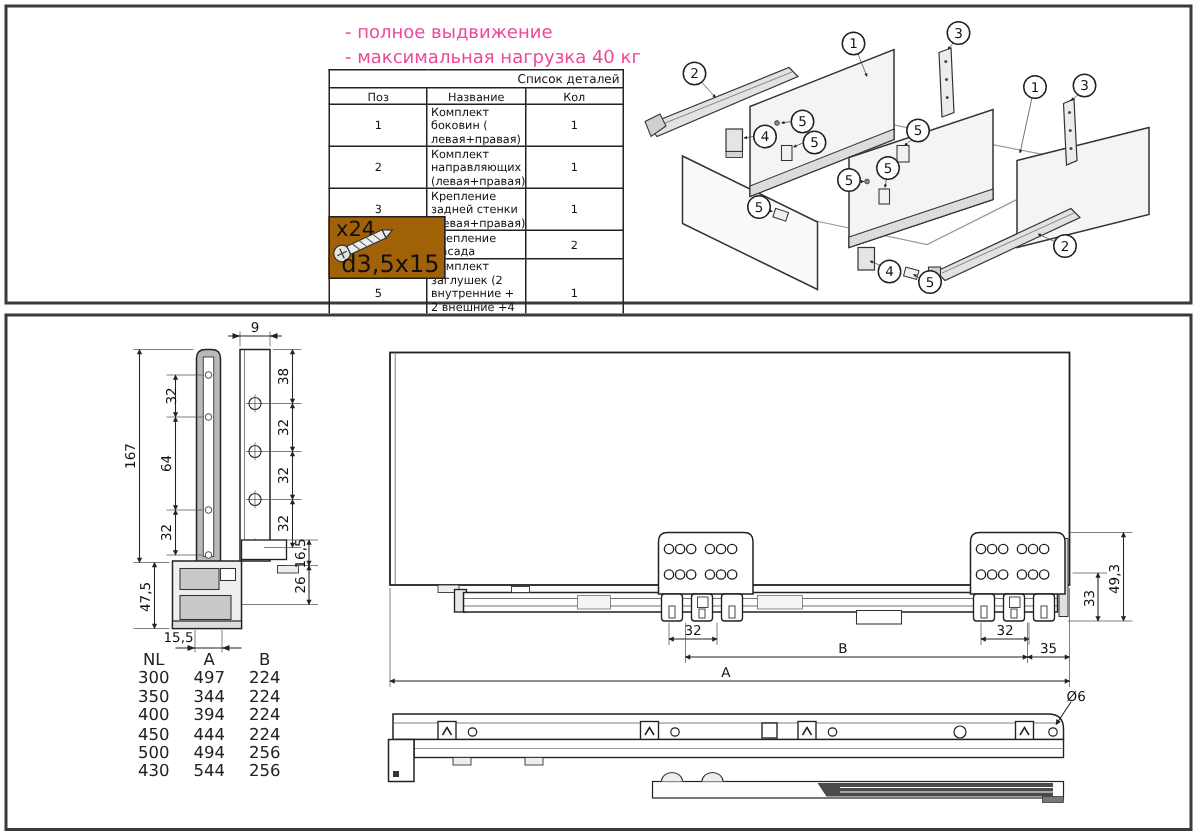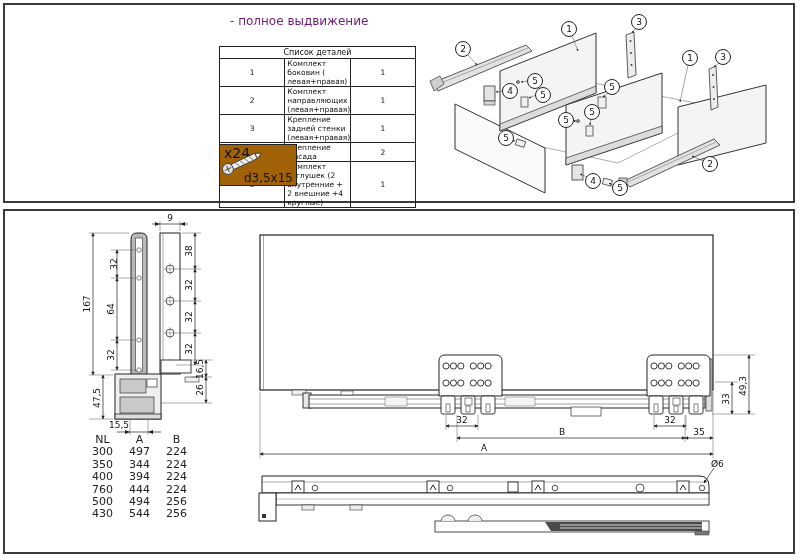--- a/index.html
+++ b/index.html
@@ -2,62 +2,68 @@
 <html><head>
 <meta charset="utf-8">
 <style>
   html,body{margin:0;padding:0;}
   body{width:800px;height:559px;background:#fff;position:relative;
        font-family:"DejaVu Sans",sans-serif;color:#111;overflow:hidden;}
   .panel{position:absolute;background:#fff;border:2px solid #3a3a3a;}
   #panel-top{left:3px;top:3px;width:788px;height:196px;}
   #panel-bottom{left:3px;top:209px;width:788px;height:341px;}
 
-  .features{position:absolute;left:225px;top:8px;font-size:12px;line-height:17px;color:#701a75;}
+  .features{position:absolute;left:225px;top:8px;font-size:12px;line-height:17px;color:#ec4899;}
 
   table.parts{position:absolute;left:214px;top:41px;width:197px;border-collapse:collapse;
               font-size:7.5px;line-height:9px;color:#111;table-layout:fixed;}
   table.parts td{border:1px solid #222;padding:0 2px;vertical-align:middle;}
-  table.parts .tcap{text-align:center;height:11px;font-size:8px;}
+  table.parts .tcap{text-align:right;height:11px;font-size:8px;}
   table.parts .th{text-align:center;height:10px;}
   table.parts .cpos{width:13px;text-align:center;}
   table.parts .cqty{width:13px;text-align:center;}
   table.parts .cname{text-align:left;}
 
   .screwbox{position:absolute;width:76px;height:40px;border:1.5px solid #222;background:#a16207;}
   #screwbox-1{left:214px;top:139px;}
   #screwbox-2{left:296px;top:139px;}
   .screwbox .count{position:absolute;left:4px;top:0;font-size:14px;}
-  .screwbox .size{position:absolute;right:3px;bottom:0;font-size:12px;margin-top:28px;}
+  .screwbox .size{position:absolute;right:3px;bottom:0;font-size:16px;margin-top:28px;}
   .screwbox svg{position:absolute;left:0;top:0;}
 
   svg text{font-family:"DejaVu Sans",sans-serif;fill:#111;}
   .dim{stroke:#222;stroke-width:.7;fill:none;}
   .ext{stroke:#555;stroke-width:.5;fill:none;}
   .dt{font-size:9px;text-anchor:middle;}
   .co{font-size:9px;text-anchor:middle;}
   .thin{stroke:#444;stroke-width:.5;fill:none;}
 
   table.sizes{position:absolute;left:79px;top:223px;border-collapse:collapse;
               font-size:11px;line-height:12.4px;color:#222;}
   table.sizes td{padding:0;width:37px;text-align:center;}
 </style>
 </head>
 <body>
 
 <div id="panel-top" class="panel">
 
   <div class="features">
     <div>- полное выдвижение</div>
+    <div>- максимальная нагрузка 40 кг</div>
   </div>
 
   <table class="parts">
     <tbody>
         <tr>
       <td class="tcap" colspan="3">Список деталей</td>
+    </tr>
+    <tr>
+      <td class="th cpos">Поз</td>
+      <td class="th">Название</td>
+      <td class="th cqty">Кол</td>
     </tr>
     <tr>
       <td class="cpos">1</td>
       <td class="cname">Комплект боковин ( левая+правая)</td>
       <td class="cqty">1</td>
     </tr>
     <tr>
       <td class="cpos">2</td>
       <td class="cname">Комплект направляющих (левая+правая)</td>
       <td class="cqty">1</td>
@@ -480,21 +486,21 @@
       <td>350</td>
       <td>344</td>
       <td>224</td>
     </tr>
     <tr>
       <td>400</td>
       <td>394</td>
       <td>224</td>
     </tr>
     <tr>
-      <td>760</td>
+      <td>450</td>
       <td>444</td>
       <td>224</td>
     </tr>
     <tr>
       <td>500</td>
       <td>494</td>
       <td>256</td>
     </tr>
     <tr>
       <td>430</td>

